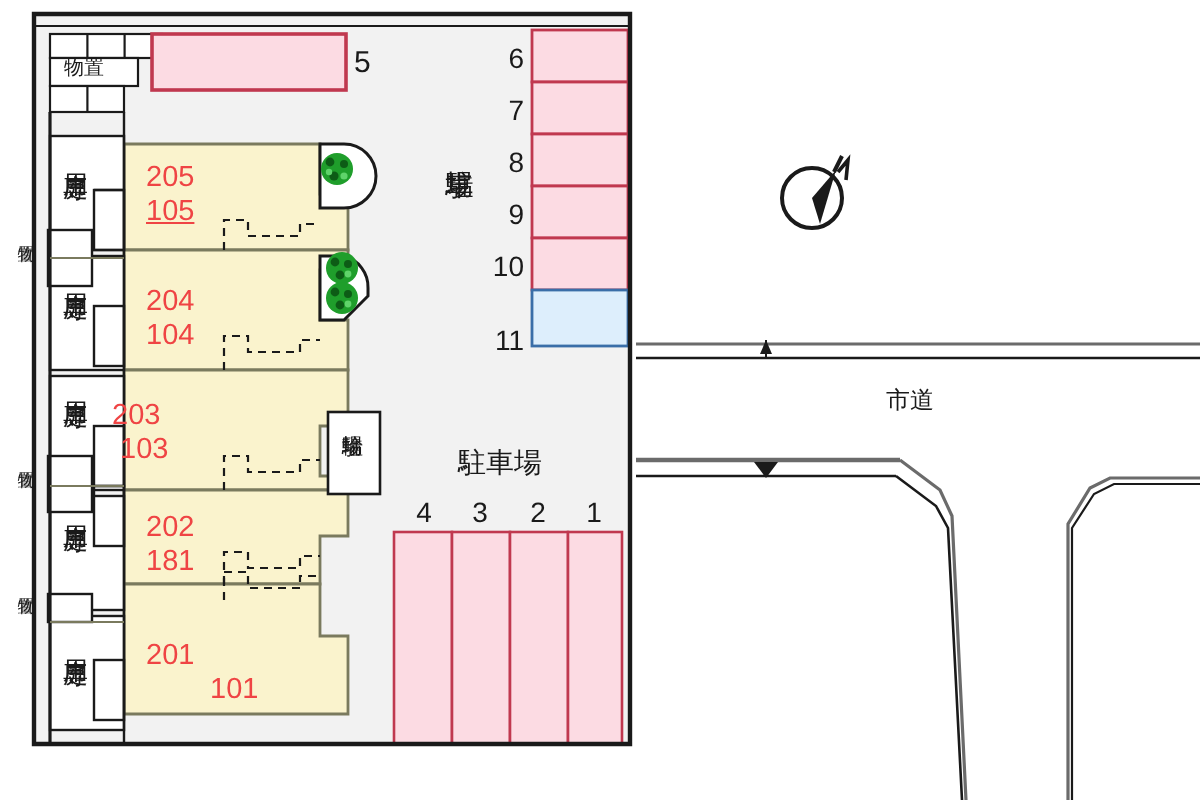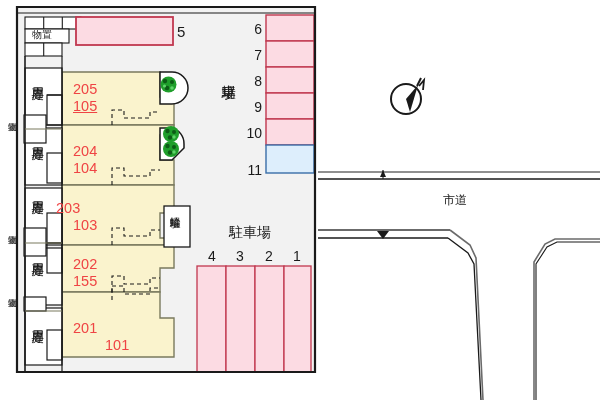--- a/index.html
+++ b/index.html
@@ -209,24 +209,24 @@
 
 <div class="lbl stall-num" style="left:177px; top:24px; font-size:15px;">5</div>
 
 <div class="unit-num" style="left:73px; top:81px;">205</div>
 <div class="unit-num" style="left:73px; top:98px;text-decoration:underline;">105</div>
 
 <div class="unit-num" style="left:73px; top:143px;">204</div>
 <div class="unit-num" style="left:73px; top:160px;">104</div>
 
 <div class="unit-num" style="left:56px; top:200px;">203</div>
-<div class="unit-num" style="left:73px; top:217px;">103</div>
+<div class="unit-num" style="left:60px; top:217px;">103</div>
 
 <div class="unit-num" style="left:73px; top:256px;">202</div>
-<div class="unit-num" style="left:73px; top:273px;">155</div>
+<div class="unit-num" style="left:73px; top:273px;">181</div>
 
 <div class="unit-num" style="left:73px; top:320px;">201</div>
 <div class="unit-num" style="left:73px; top:337px;margin-left:32px;">101</div>
 
 <div class="vtxt med-v" style="left:31px; top:77px;">専用庭</div>
 <div class="vtxt med-v" style="left:31px; top:137px;">専用庭</div>
 <div class="vtxt med-v" style="left:31px; top:191px;">専用庭</div>
 <div class="vtxt med-v" style="left:31px; top:253px;">専用庭</div>
 <div class="vtxt med-v" style="left:31px; top:320px;">専用庭</div>
 

